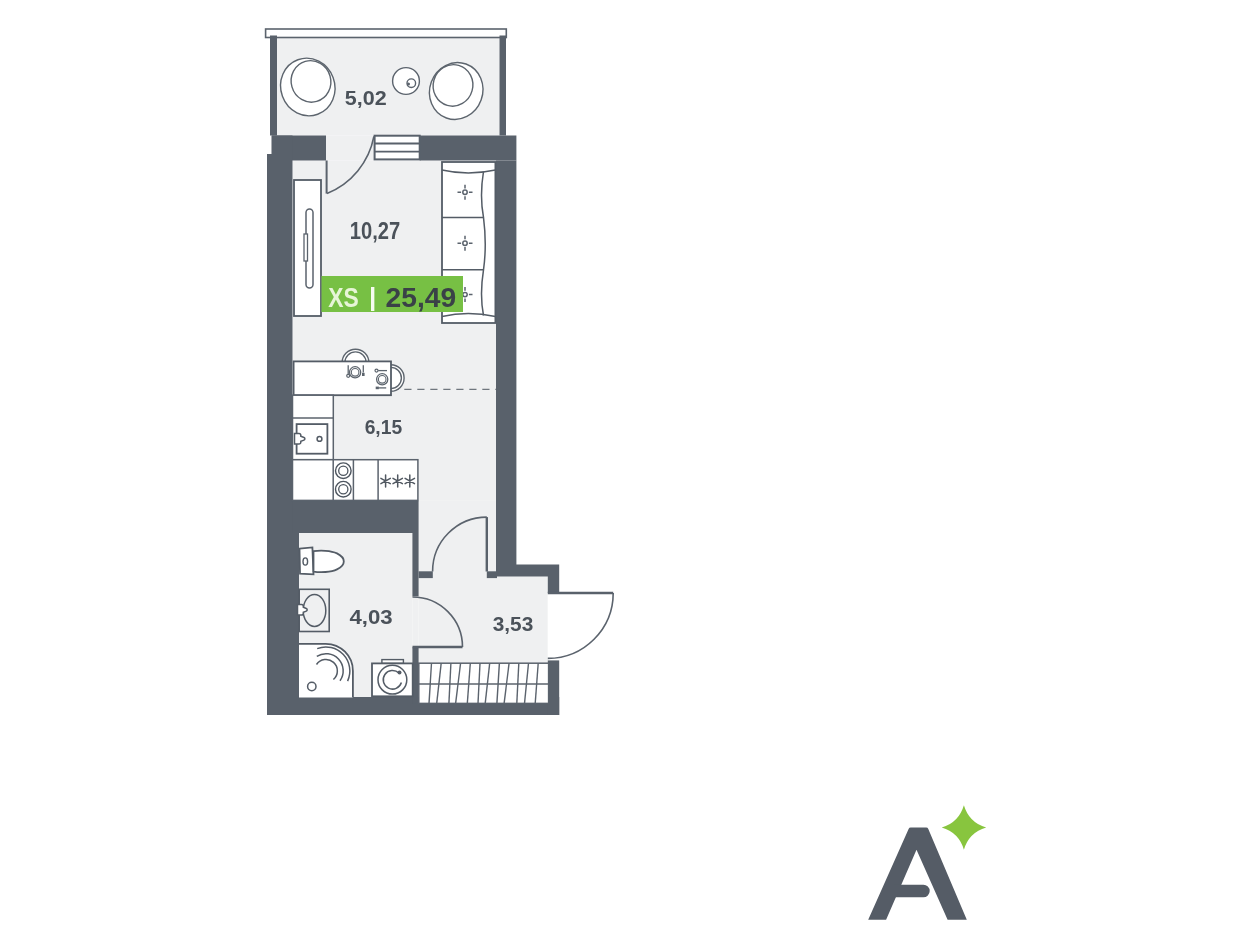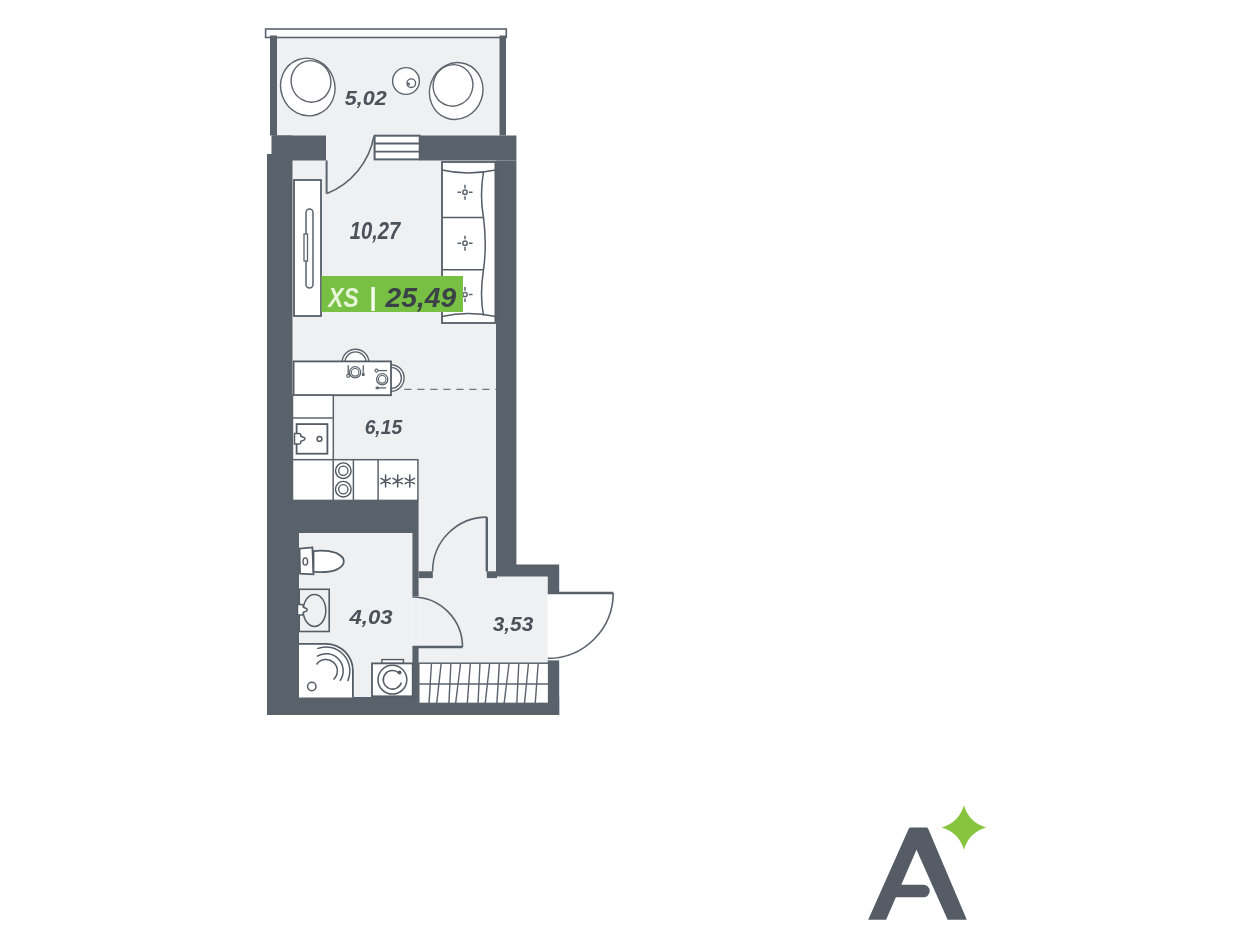--- a/index.html
+++ b/index.html
@@ -1,16 +1,16 @@
 <!DOCTYPE html>
 <html><head>
 <meta charset="utf-8">
 <style>
   html,body{margin:0;padding:0;background:#ffffff;}
-  .page{width:1248px;height:945px;position:relative;font-family:"Liberation Sans", sans-serif;font-style:italic;}
+  .page{width:1248px;height:945px;position:relative;font-family:"Liberation Sans", sans-serif;}
   svg{display:block;}
   text{font-family:"Liberation Sans", sans-serif;}
 </style>
 </head>
 <body>
 <div class="page">
 <svg width="1248" height="945" viewBox="0 0 1248 945">
 
   <rect x="277" y="37.5" width="222.5" height="98" fill="#eff0f1"></rect>
 

